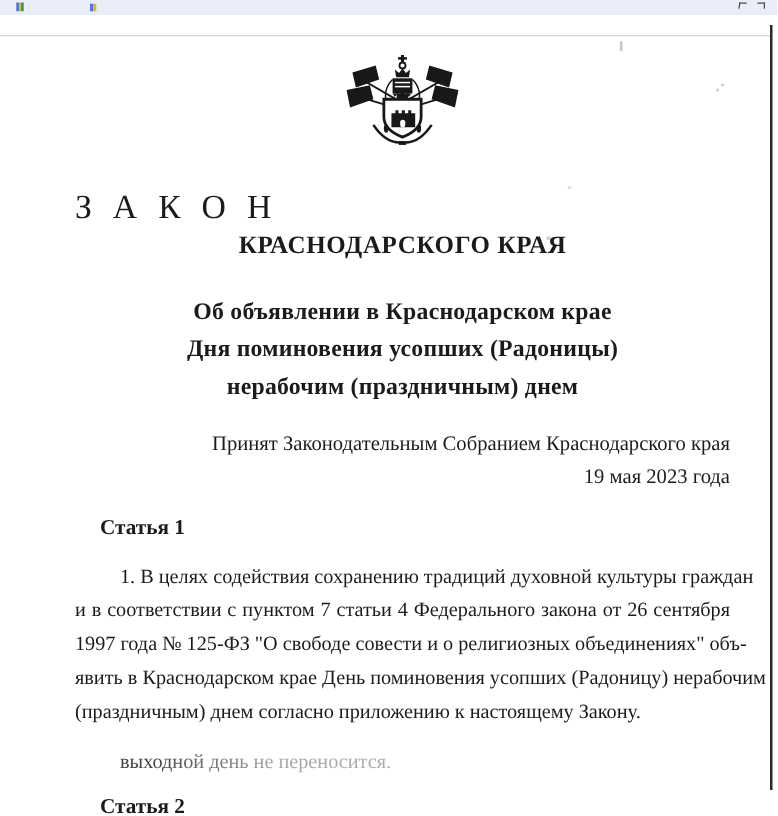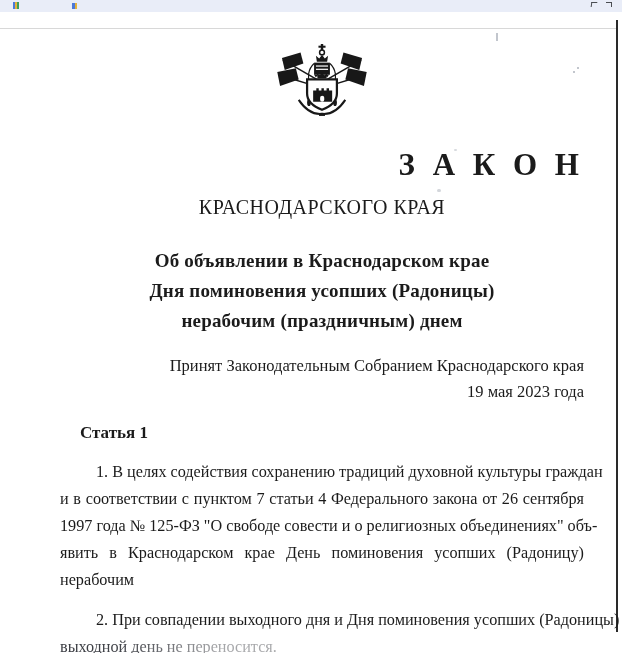--- a/index.html
+++ b/index.html
@@ -32,22 +32,22 @@
   .speck-2 { left: 577px; top: 67px; width: 2px; height: 2px; }
   .speck-3 { left: 573px; top: 71px; width: 2px; height: 2px; }
   .speck-4 { left: 437px; top: 189px; width: 4px; height: 3px; border-radius: 2px; opacity: .4; }
   .speck-5 { left: 454px; top: 149px; width: 3px; height: 2px; border-radius: 2px; opacity: .35; }
 
   
   .content { position: absolute; top: 29px; left: 60px; width: 524px; }
 
   .emblem-wrap { margin-top: 15px; text-align: center; height: 82px; }
 
-  .law-heading { margin-top: 24px; text-align: right; font-size: 31px; font-weight: bold; letter-spacing: 5px; line-height: 30px; }
-  .region-heading { margin-top: 16px; text-align: center; font-size: 20px; font-weight: normal; letter-spacing: .5px; line-height: 22px; }
+  .law-heading { margin-top: 24px; text-align: left; font-size: 27px; font-weight: normal; letter-spacing: 5px; line-height: 30px; }
+  .region-heading { margin-top: 5px; text-align: center; font-size: 20px; font-weight: bold; letter-spacing: .5px; line-height: 22px; }
 
   .title-block { margin-top: 28px; }
   .title-block .line { text-align: center; font-size: 19px; font-weight: bold; line-height: 30px; letter-spacing: .2px; }
 
   .adoption-block { margin-top: 17px; }
   .adoption-block .line { text-align: right; font-size: 16.5px; line-height: 26px; }
 
   .article-heading { margin-left: 20px; font-weight: bold; font-size: 17px; line-height: 27px; }
   .article-1-heading { margin-top: 14px; }
   .article-2-heading { margin-top: 8px; }
@@ -144,22 +144,22 @@
       <div class="line">19 мая 2023 года</div>
     </div>
 
   <div class="article-heading article-1-heading">Статья 1</div>
 
   <div class="para para-1">
       <div class="line">1. В целях содействия сохранению традиций духовной культуры граждан</div>
       <div class="line">и в соответствии с пунктом 7 статьи 4 Федерального закона от 26 сентября</div>
       <div class="line">1997 года № 125-ФЗ "О свободе совести и о религиозных объединениях" объ-</div>
       <div class="line">явить в Краснодарском крае День поминовения усопших (Радоницу) нерабочим</div>
+      <div class="line">(праздничным) днем согласно приложению к настоящему Закону.</div>
     </div>
 
   <div class="para para-2">
-      <div class="line">2. При совпадении выходного дня и Дня поминовения усопших (Радоницы)</div>
       <div class="line">выходной день не переносится.</div>
     </div>
 
   <div class="article-heading article-2-heading">Статья 2</div>
 
 </div>
 
 </body></html>

